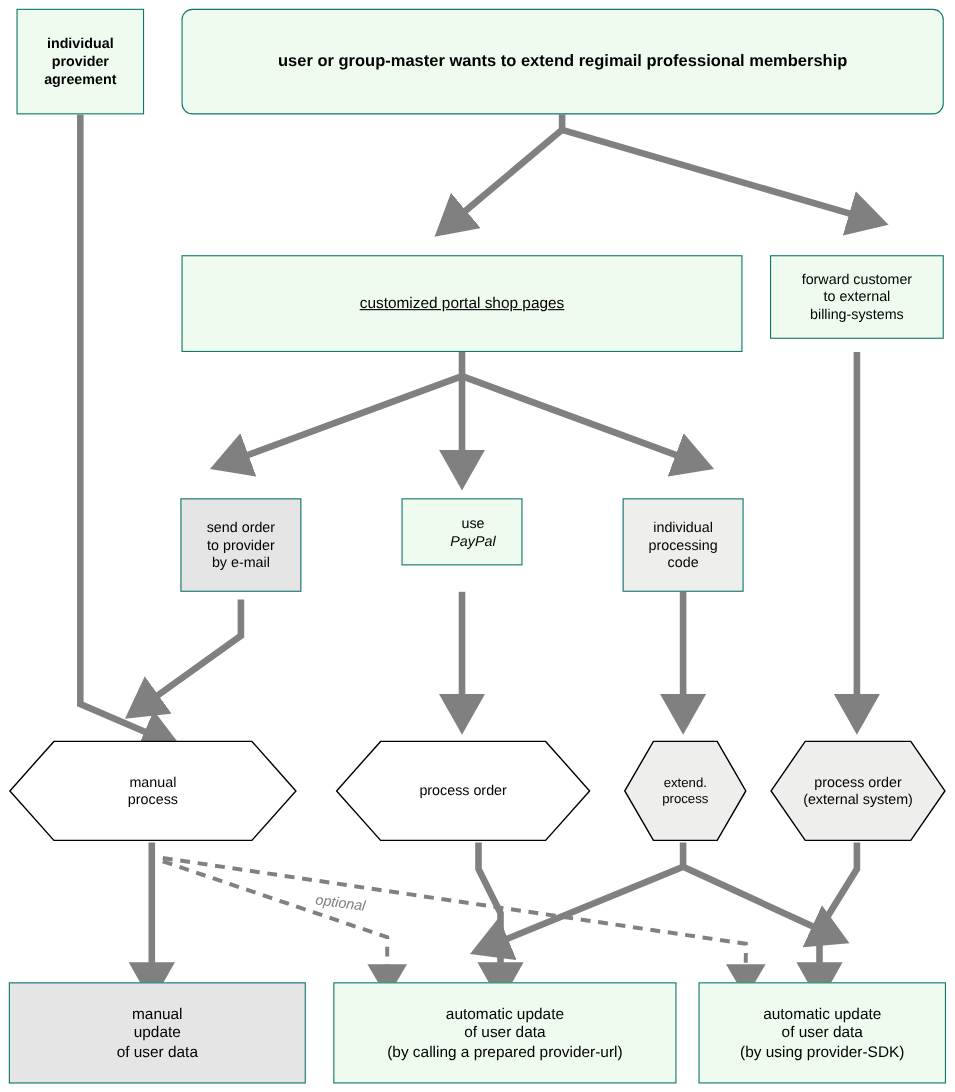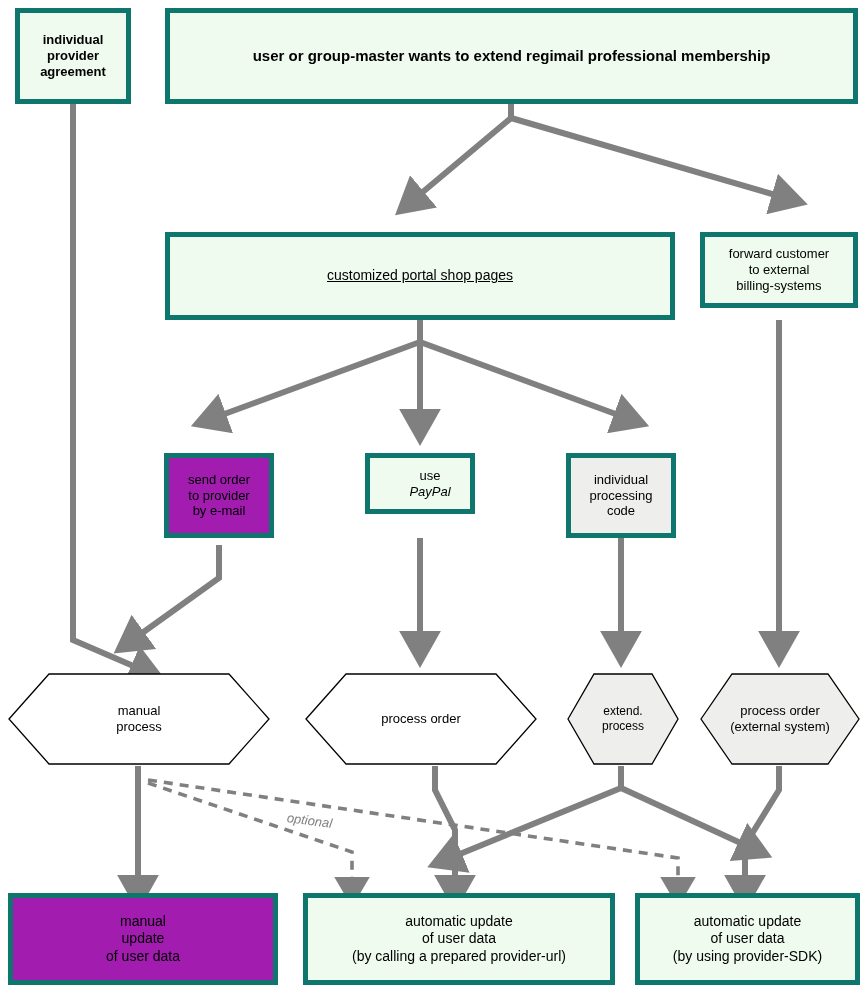--- a/index.html
+++ b/index.html
@@ -34,24 +34,24 @@
     color: #000000;
     line-height: 1.22;
     z-index: 5;
   }
   .node .label {
     display: block;
     padding: 0 6px;
     white-space: pre-line;
   }
   .rect {
-    border: 5px solid #0f766e;
+    border: 1px solid #0f766e;
   }
   .fill-green { background: #eefbee; }
-  .fill-blue  { background: #a21caf; }
+  .fill-blue  { background: #e5e5e5; }
   .fill-gray  { background: #eeeeec; }
 
   .bold { font-weight: bold; }
   .fs-15 { font-size: 15px; }
   .fs-14 { font-size: 14px; }
   .fs-13 { font-size: 13px; }
   .fs-12 { font-size: 12px; }
 
   .hex-wrap {
     position: absolute;
@@ -137,21 +137,21 @@
       <path d="M148,780 L678,858 L678,882" marker-end="url(#arrowhead-thin)"></path>
     </g>
   </svg>
 
   <div class="node rect fill-green bold fs-13" style="left:15px; top:8px; width:116px; height:96px;">
     <span class="label">individual
 provider
 agreement</span>
   </div>
 
-  <div class="node rect fill-green bold fs-15" style="left:165px; top:8px; width:693px; height:96px;">
+  <div class="node rect fill-green bold fs-15" style="left:165px; top:8px; width:693px; height:96px;border-radius:10px;">
     <span class="label">user or group-master wants to extend regimail professional membership</span>
   </div>
 
   <div class="node rect fill-green fs-14" style="left:165px; top:232px; width:510px; height:88px;text-decoration:underline;">
     <span class="label">customized portal shop pages</span>
   </div>
 
   <div class="node rect fill-green fs-13" style="left:700px; top:232px; width:158px; height:76px;">
     <span class="label">forward customer
 to external

